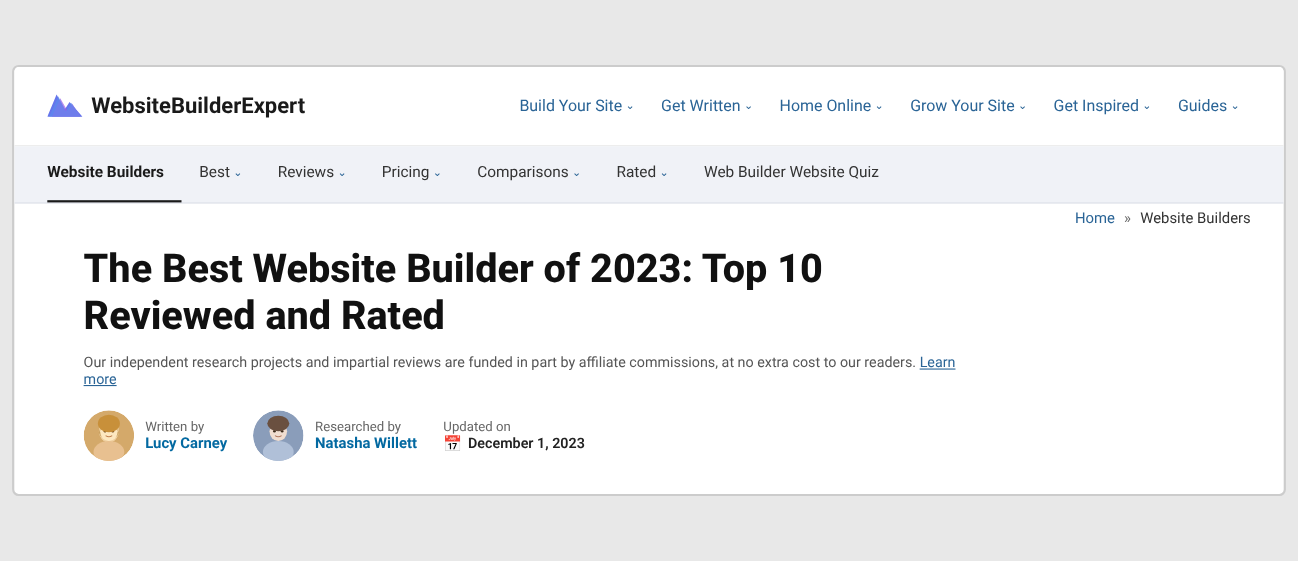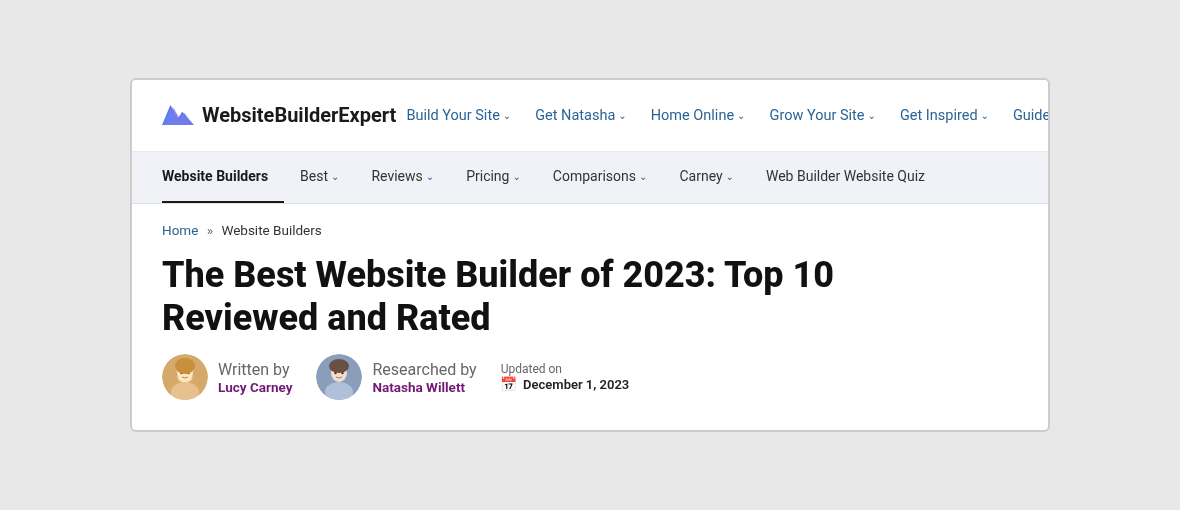--- a/index.html
+++ b/index.html
@@ -6,21 +6,21 @@
     body {
       font-family: -apple-system, BlinkMacSystemFont, 'Segoe UI', Roboto, sans-serif;
       background: #e8e8e8;
       display: flex;
       justify-content: center;
       align-items: center;
       min-height: 100vh;
       padding: 10px;
     }
     .browser-frame {
-      width: 920px;
+      width: 1158px;
       background: #fff;
       border: 2px solid #ccc;
       border-radius: 6px;
       overflow: hidden;
     }
     
     .top-nav {
       display: flex;
       align-items: center;
       padding: 0 30px;
@@ -89,37 +89,39 @@
       border-bottom: 2px solid transparent;
     }
     .sec-nav-item.active {
       font-weight: 700;
       color: #1a1a1a;
       border-bottom: 2px solid #1a1a1a;
     }
     .sec-nav-item:first-child { padding-left: 0; }
     
     .breadcrumb-area {
-      padding: 18px 30px 8px;
+      padding: 6px 30px 8px;
+      text-align: right;
     }
     .breadcrumb {
       font-size: 13.5px;
       color: #333;
     }
     .breadcrumb a {
       color: #2a6496;
       text-decoration: none;
     }
     .breadcrumb-sep {
       margin: 0 5px;
       color: #666;
     }
     
     .main-content {
       padding: 8px 30px 30px;
+      margin-left: 33px;
     }
     .page-title {
       font-size: 36px;
       font-weight: 800;
       color: #111;
       line-height: 1.2;
       margin-bottom: 14px;
       max-width: 820px;
     }
     .affiliate-notice {
@@ -148,27 +150,27 @@
       height: 46px;
       border-radius: 50%;
       overflow: hidden;
       flex-shrink: 0;
     }
     .author-meta {
       display: flex;
       flex-direction: column;
     }
     .author-label {
-      font-size: 16px;
+      font-size: 12px;
       color: #666;
     }
     .author-name {
       font-size: 13.5px;
       font-weight: 700;
-      color: #701a75;
+      color: #0369a1;
       text-decoration: none;
     }
     .updated-block {
       display: flex;
       align-items: center;
       gap: 6px;
     }
     .updated-inner {
       display: flex;
       flex-direction: column;
@@ -210,21 +212,21 @@
 
     <ul class="top-nav-links">
       <li>
         <a href="#">
           <span>Build Your Site</span>
           <span class="chevron">⌄</span>
         </a>
       </li>
       <li>
         <a href="#">
-          <span>Get Natasha</span>
+          <span>Get Written</span>
           <span class="chevron">⌄</span>
         </a>
       </li>
       <li>
         <a href="#">
           <span>Home Online</span>
           <span class="chevron">⌄</span>
         </a>
       </li>
       <li>
@@ -262,40 +264,44 @@
     </a>
     <a class="sec-nav-item" href="#">
       <span>Pricing</span>
       <span class="chevron">⌄</span>
     </a>
     <a class="sec-nav-item" href="#">
       <span>Comparisons</span>
       <span class="chevron">⌄</span>
     </a>
     <a class="sec-nav-item" href="#">
-      <span>Carney</span>
+      <span>Rated</span>
       <span class="chevron">⌄</span>
     </a>
     <a class="sec-nav-item" href="#">
       <span>Web Builder Website Quiz</span>
     </a>
   </nav>
 
   <div class="breadcrumb-area">
     <div class="breadcrumb">
       <a href="#">Home</a>
       <span class="breadcrumb-sep">»</span>
       <span>Website Builders</span>
     </div>
   </div>
 
   <div class="main-content">
 
     <h1 class="page-title">The Best Website Builder of 2023: Top 10 Reviewed and Rated</h1>
 
+    <p class="affiliate-notice">
+      <span>Our independent research projects and impartial reviews are funded in part by affiliate commissions, at no extra cost to our readers.</span>
+      <a href="#">Learn more</a>
+    </p>
 
     <div class="author-row">
 
       <div class="author-block">
         <div class="avatar">
           <svg viewBox="0 0 46 46" xmlns="http://www.w3.org/2000/svg">
             <circle cx="23" cy="23" r="23" fill="#d4a96a"></circle>
             <ellipse cx="23" cy="19" rx="9" ry="10" fill="#f5deb3"></ellipse>
             <ellipse cx="23" cy="19" rx="9" ry="10" fill="#f0d0a0"></ellipse>
             <rect x="14" y="16" width="18" height="8" rx="4" fill="#c8a060"></rect>

